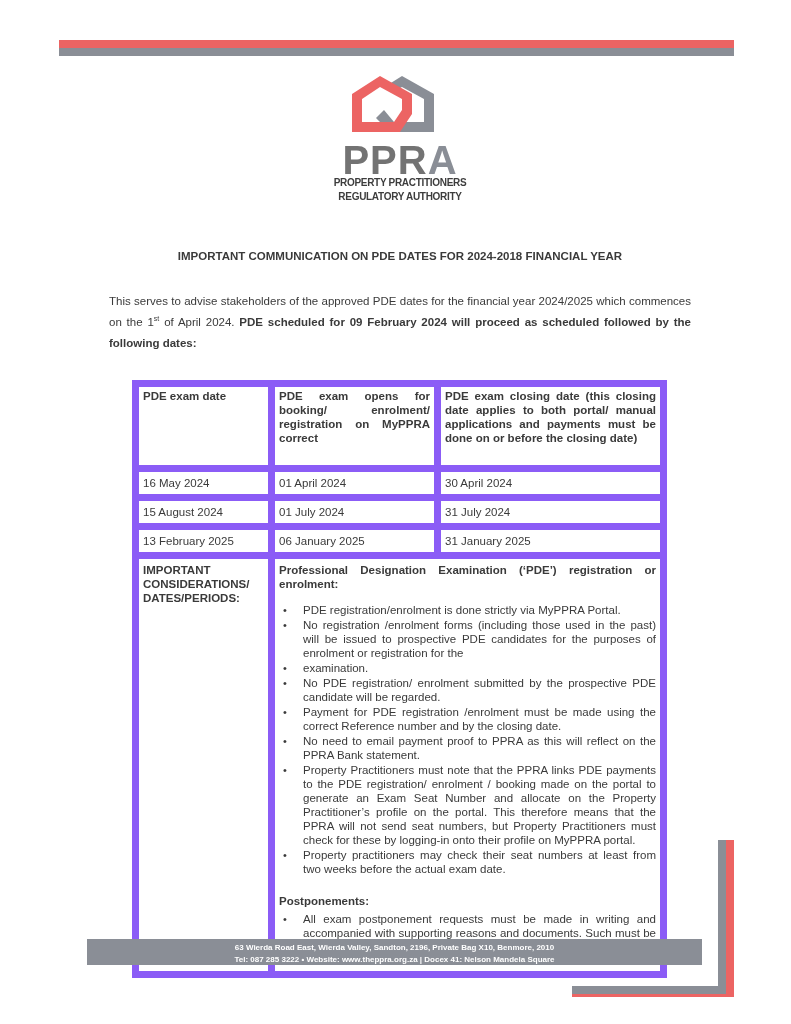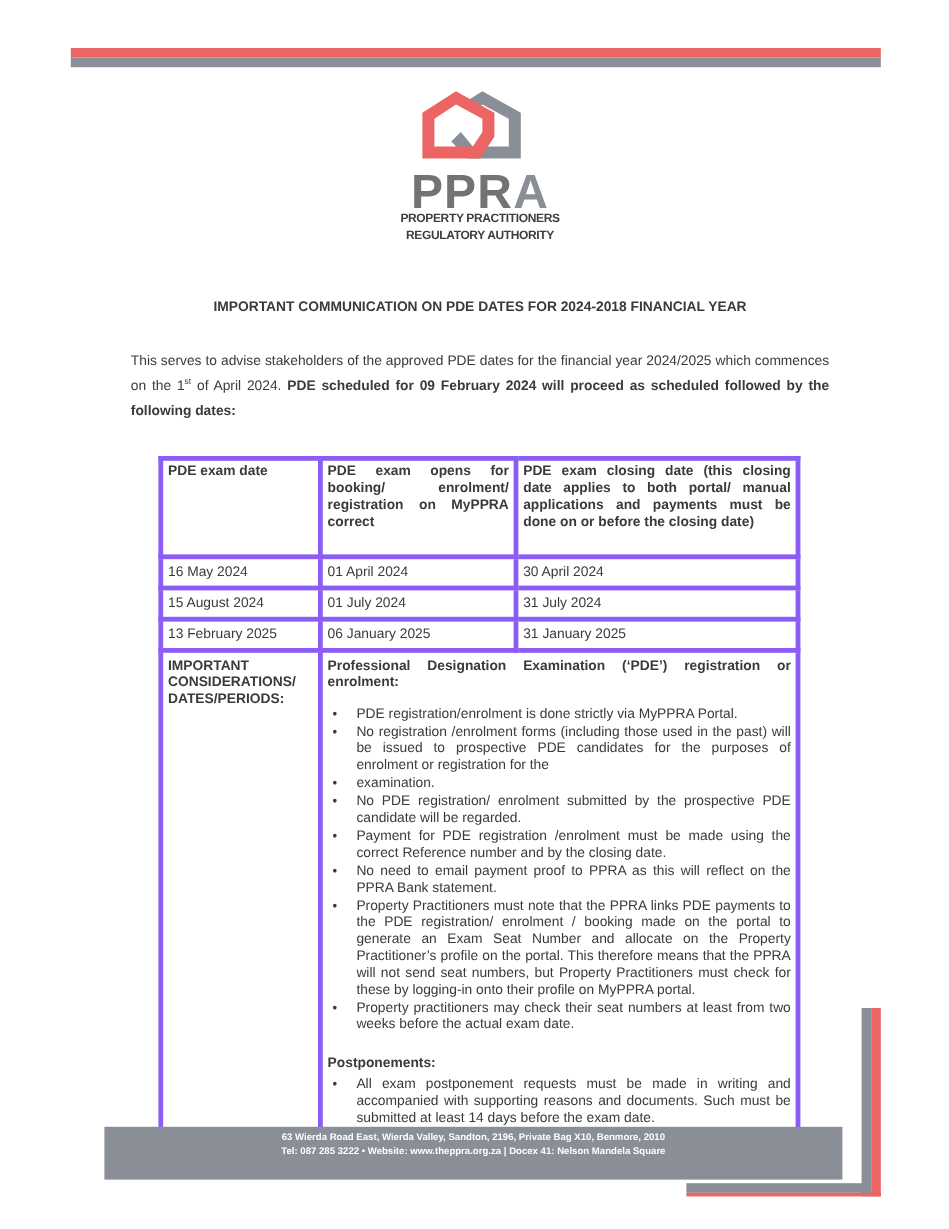--- a/index.html
+++ b/index.html
@@ -23,35 +23,35 @@
   .doc-title { position: absolute; left: 100px; top: 250px; width: 600px; text-align: center;
                font-size: 11.5px; font-weight: bold; color: #3a3a3a; }
 
   .intro { position: absolute; left: 109px; top: 291px; width: 582px; font-size: 11.5px;
            line-height: 21px; text-align: justify; color: #3a3a3a; }
   .intro b { font-weight: bold; }
   .intro sup { font-size: 7px; line-height: 0; }
 
   table.dates { position: absolute; left: 132px; top: 380px; width: 535px; border-collapse: collapse;
                 font-size: 11.5px; color: #3a3a3a; }
-  table.dates td { border: 4px solid #8b5cf6; vertical-align: top; padding: 4px 4px; line-height: 14px; }
+  table.dates td { border: 7px solid #8b5cf6; vertical-align: top; padding: 4px 4px; line-height: 14px; }
   table.dates td.c1 { width: 121px; }
   table.dates td.c2 { width: 151px; }
   .hdr td { height: 72px; font-weight: bold; padding-top: 2px !important; }
   .hdr td.just { text-align: justify; text-align-last: left; }
   .row td { height: 14px; }
 
   .consider-title { font-weight: bold; text-align: justify; }
   ul.bul { margin: 12px 0 0 0; padding: 0 0 0 24px; list-style: none; }
   ul.bul li { position: relative; text-align: justify; line-height: 14px; margin: 0 0 1px 0; }
   ul.bul li::before { content: "\2022"; position: absolute; left: -20px; top: 0; font-size: 11px; }
   .post-title { font-weight: bold; margin-top: 18px; }
   ul.bul.post { margin-top: 4px; }
 
-  .footer { position: absolute; left: 87px; top: 939px; width: 615px; height: 44px; background: #8a8e96;
+  .footer { position: absolute; left: 87px; top: 939px; width: 615px; height: 26px; background: #8a8e96;
             text-align: center; color: #ffffff; font-size: 8px; font-weight: bold; line-height: 12px; padding-top: 3px; box-sizing: border-box; }
 
   .corner-grey-v { position: absolute; left: 718px; top: 840px; width: 8px; height: 157px; background: #8a8e96; }
   .corner-red-v { position: absolute; left: 726px; top: 840px; width: 8px; height: 157px; background: #ec6463; }
   .corner-grey-h { position: absolute; left: 572px; top: 986px; width: 154px; height: 8px; background: #8a8e96; }
   .corner-red-h { position: absolute; left: 572px; top: 994px; width: 162px; height: 3px; background: #ec6463; }
 </style>
 </head>
 <body>
 

